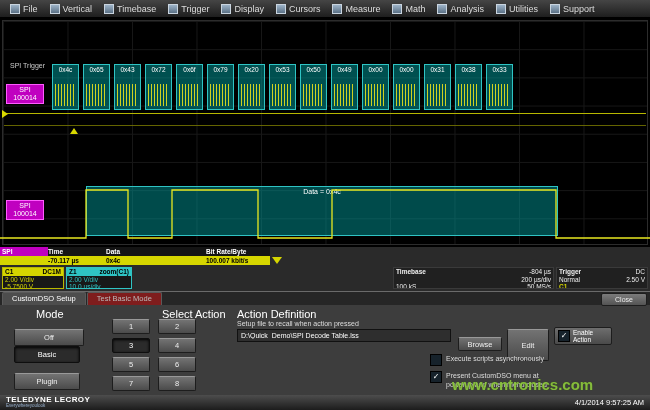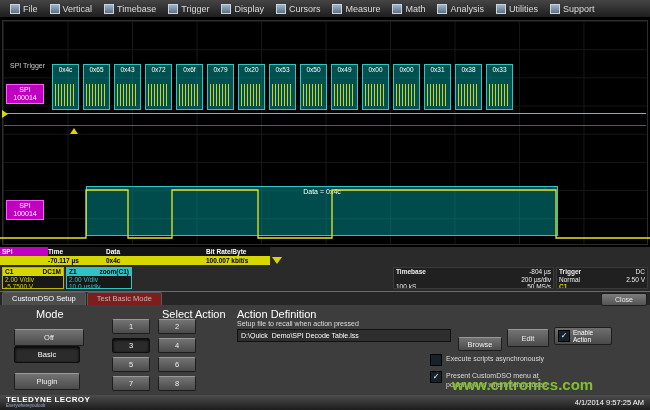--- a/index.html
+++ b/index.html
@@ -343,21 +343,21 @@
         <div class="btn abtn">4</div>
         <div class="btn abtn">5</div>
         <div class="btn abtn">6</div>
         <div class="btn abtn">7</div>
         <div class="btn abtn">8</div>
       </div>
 
       <div class="file-label">Setup file to recall when action pressed</div>
       <input class="file-field" value="D:\Quick_Demo\SPI Decode Table.lss" style="">
       <div class="btn" style="left:458px;top:32px;width:44px;height:14px;">Browse</div>
-      <div class="btn" style="left:507px;top:24px;width:42px;height:18px;">Edit</div>
+      <div class="btn" style="left:507px;top:24px;width:42px;height:32px;">Edit</div>
 
       <div class="enable-box">
         <span class="cb checked"></span>
         <span class="enable-label">Enable Action</span>
       </div>
 
       <div class="cb-row" style="left:430px;top:49px;">
         <span class="cb"></span>
         <span class="cb-label">Execute scripts asynchronously</span>
       </div>

